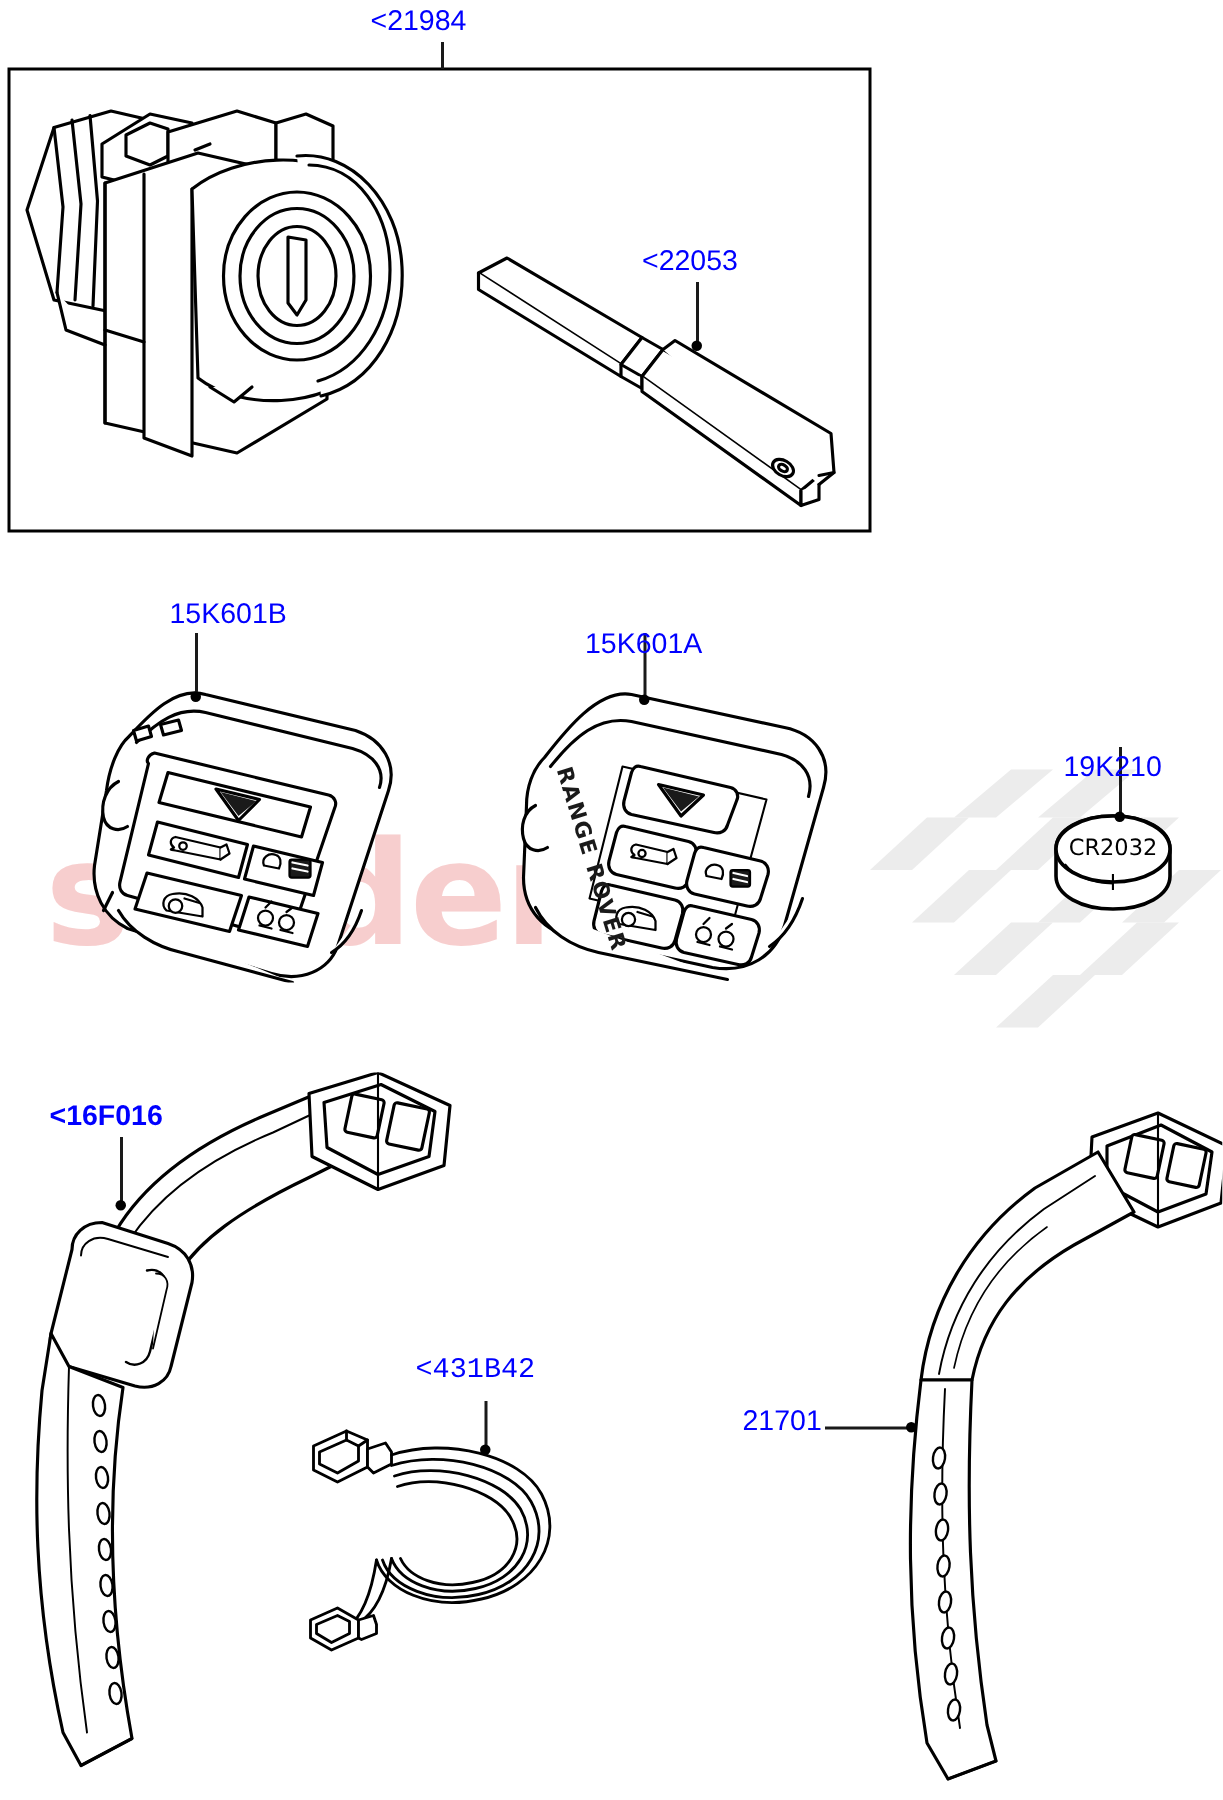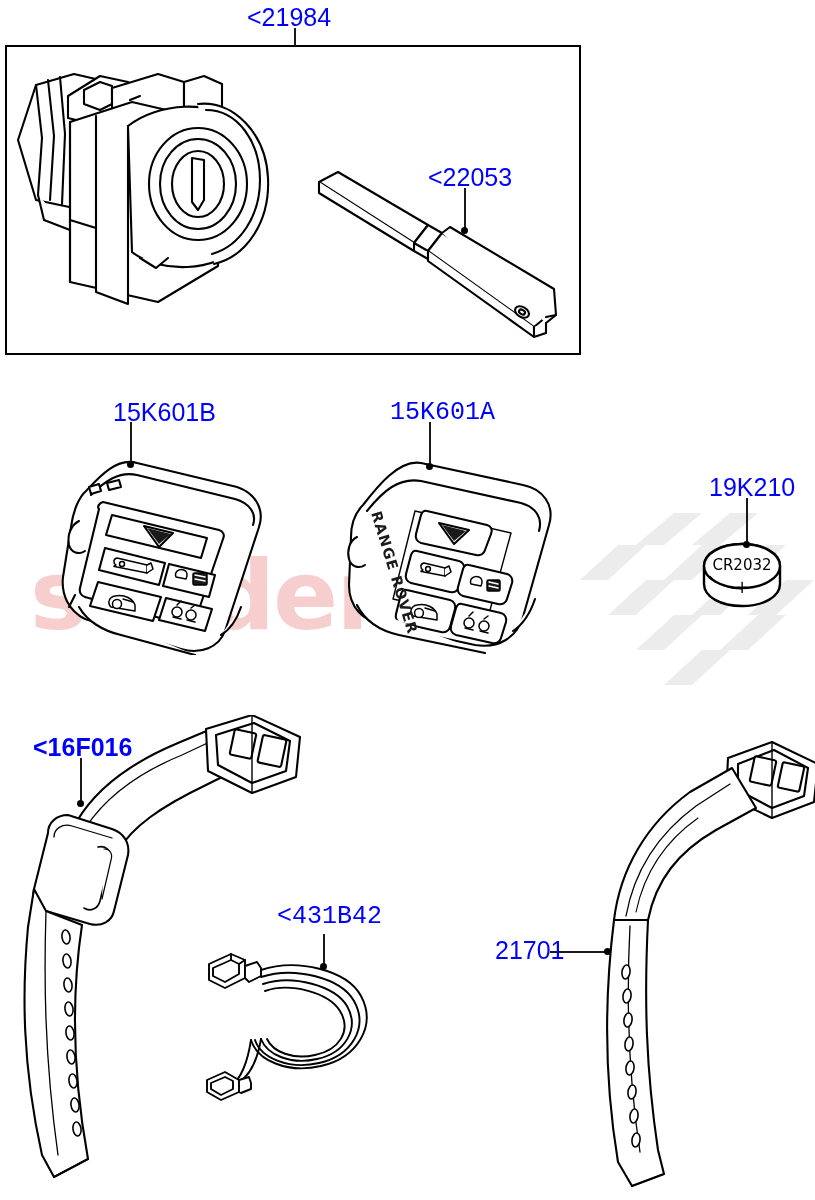--- a/index.html
+++ b/index.html
@@ -59,21 +59,21 @@
   .art {
     position: absolute;
     z-index: 3;
   }
   
   .label {
     position: absolute;
     z-index: 6;
     color: #0000ff;
     font-family: "Liberation Sans", sans-serif;
-    font-size: 25px;
+    font-size: 19px;
     font-weight: normal;
     letter-spacing: 0px;
     white-space: nowrap;
     line-height: 1;
   }
   .leader {
     position: absolute;
     z-index: 5;
     background: #1a1a1a;
   }
@@ -298,35 +298,35 @@
 
       <path d="M22 150 C30 166 46 176 64 180 L150 198"></path>
       <path d="M178 176 C190 168 196 156 200 144"></path>
 
       <g fill="#1a1a1a" stroke="none" font-family="DejaVu Sans, sans-serif" font-size="14.5" font-weight="bold" letter-spacing="1">
         <text transform="translate(36,58) rotate(73)">RANGE ROVER</text>
       </g>
     </g>
   </svg>
 
-  <div class="label" style="left:390px; top:400px;font-family:Liberation Mono, monospace;">15K601A</div>
+  <div class="label" style="left:390px; top:420px;">15K601A</div>
   <div class="leader leader-v" style="left:429px; top:422px; height:44px;"></div>
   <div class="dot" style="left:426px; top:463px;"></div>
 
   <svg class="art" style="left:700px; top:540px;" width="100" height="80" viewBox="0 0 100 80">
     <g fill="#ffffff" stroke="#000000" stroke-width="2.4" stroke-linejoin="round">
       <path d="M4 26 C4 13 21 4 42 4 C63 4 80 13 80 26 L80 44 C80 57 63 66 42 66 C21 66 4 57 4 44 Z"></path>
       <ellipse cx="42" cy="26" rx="38" ry="22"></ellipse>
       <path d="M10 36 C16 44 28 49 42 49" stroke-width="1.2" fill="none"></path>
     </g>
     <text x="42" y="30" text-anchor="middle" font-family="DejaVu Sans, sans-serif" font-size="15" fill="#000000">CR2032</text>
     <text x="42" y="53" text-anchor="middle" font-family="DejaVu Sans, sans-serif" font-size="17" fill="#000000">+</text>
   </svg>
 
-  <div class="label" style="left:709px; top:475px;">19K210</div>
+  <div class="label" style="left:709px; top:502px;">19K210</div>
   <div class="leader leader-v" style="left:746px; top:498px; height:48px;"></div>
   <div class="dot" style="left:743px; top:541px;"></div>
 
   <svg class="art" style="left:20px; top:715px;" width="290" height="470" viewBox="0 0 290 470">
     <g fill="#ffffff" stroke="#000000" stroke-width="2.1" stroke-linejoin="round" stroke-linecap="round">
 
       <path d="M57 106 C76 74 110 48 158 28 L196 12 L222 52 L186 70
                C140 92 112 112 98 136 Z"></path>
       <path d="M66 112 C86 82 118 58 162 40 L196 24" stroke-width="1.3"></path>
 

